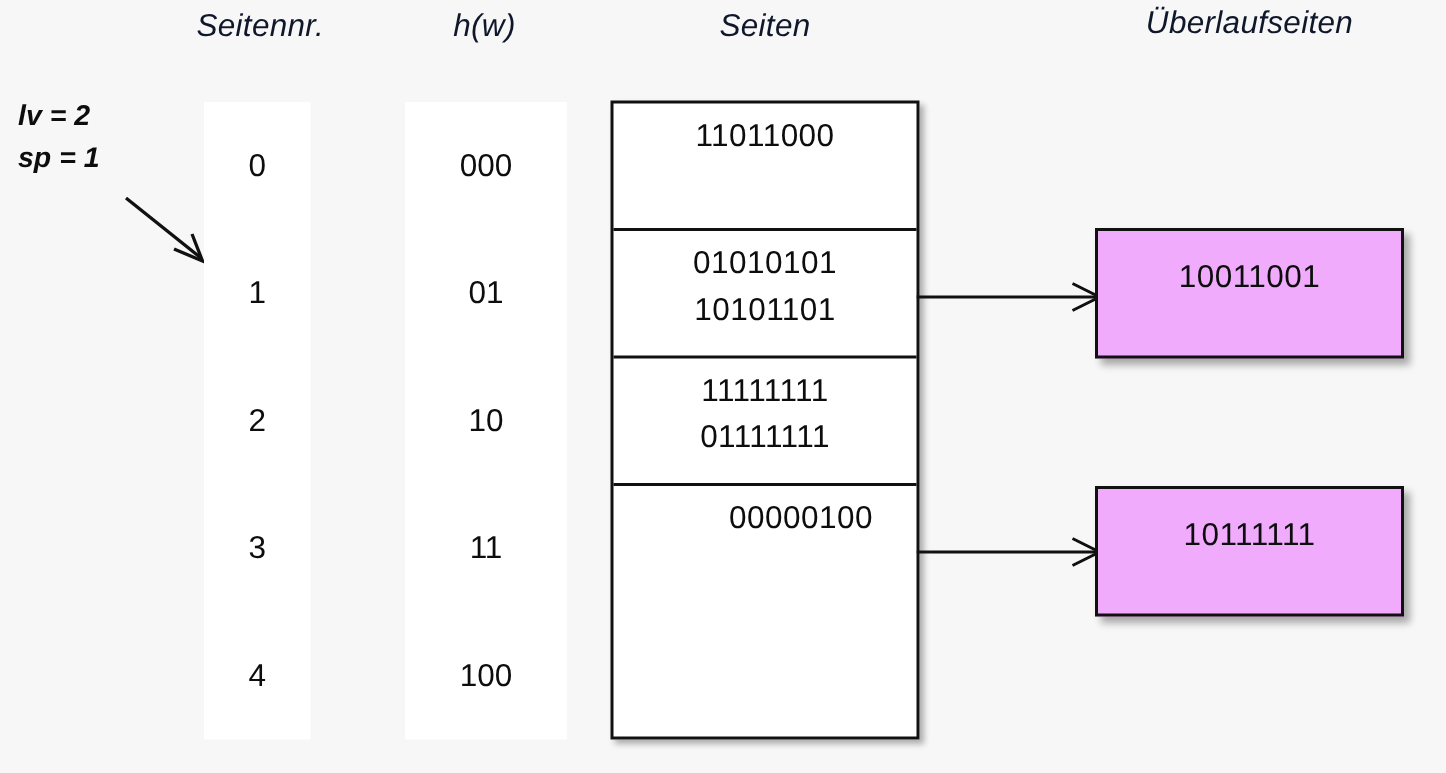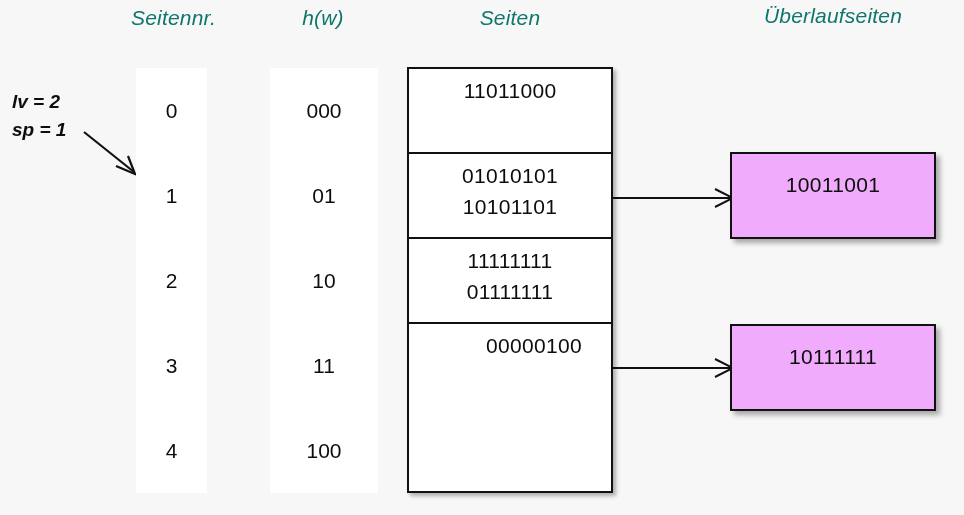--- a/index.html
+++ b/index.html
@@ -23,34 +23,34 @@
     height: 515px;
   }
 
   
   .col-header {
     position: absolute;
     font-style: italic;
     font-size: 21px;
     font-weight: 400;
     letter-spacing: 0.2px;
-    color: #0f766e;
+    color: #0f172a;
     white-space: nowrap;
     text-align: center;
   }
   #hdr-seitennr { left: 86px;  top: 6px;  width: 175px; }
   #hdr-hw       { left: 258px; top: 6px;  width: 130px; }
   #hdr-seiten   { left: 415px; top: 6px;  width: 190px; }
   #hdr-ueber    { left: 723px; top: 4px;  width: 220px; }
 
   
   #lv-sp-block {
     position: absolute;
     left: 12px;
-    top: 88px;
+    top: 64px;
     width: 110px;
     font-style: italic;
     font-size: 19px;
     font-weight: 700;
     line-height: 28px;
     color: #0d0d0d;
     white-space: nowrap;
   }
   #lv-sp-block div { text-align: left; }
 

